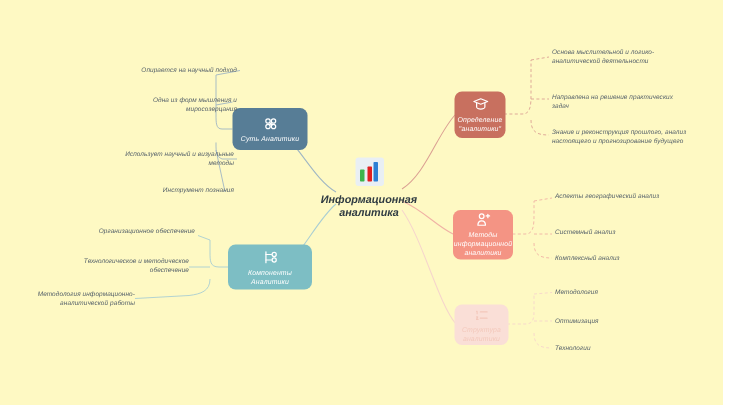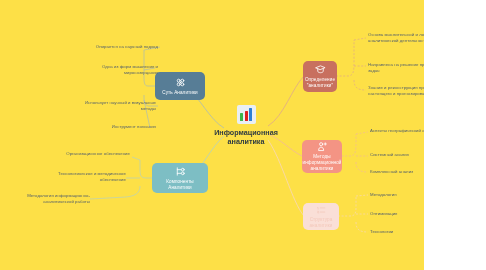--- a/index.html
+++ b/index.html
@@ -2,25 +2,26 @@
 <html><head>
 <meta charset="utf-8">
 <style>
   html, body {
     margin: 0;
     padding: 0;
     background: #ffffff;
   }
   #canvas {
     position: relative;
-    width: 424px;
+    width: 482px;
     height: 270px;
-    background: #fde047;
+    background: #fef9c3;
     overflow: hidden;
     font-family: "Liberation Sans", sans-serif;
+    font-style: italic;
   }
   svg.links {
     position: absolute;
     left: 0; top: 0;
     width: 486px;
     height: 270px;
     pointer-events: none;
   }
   .node {
     position: absolute;

